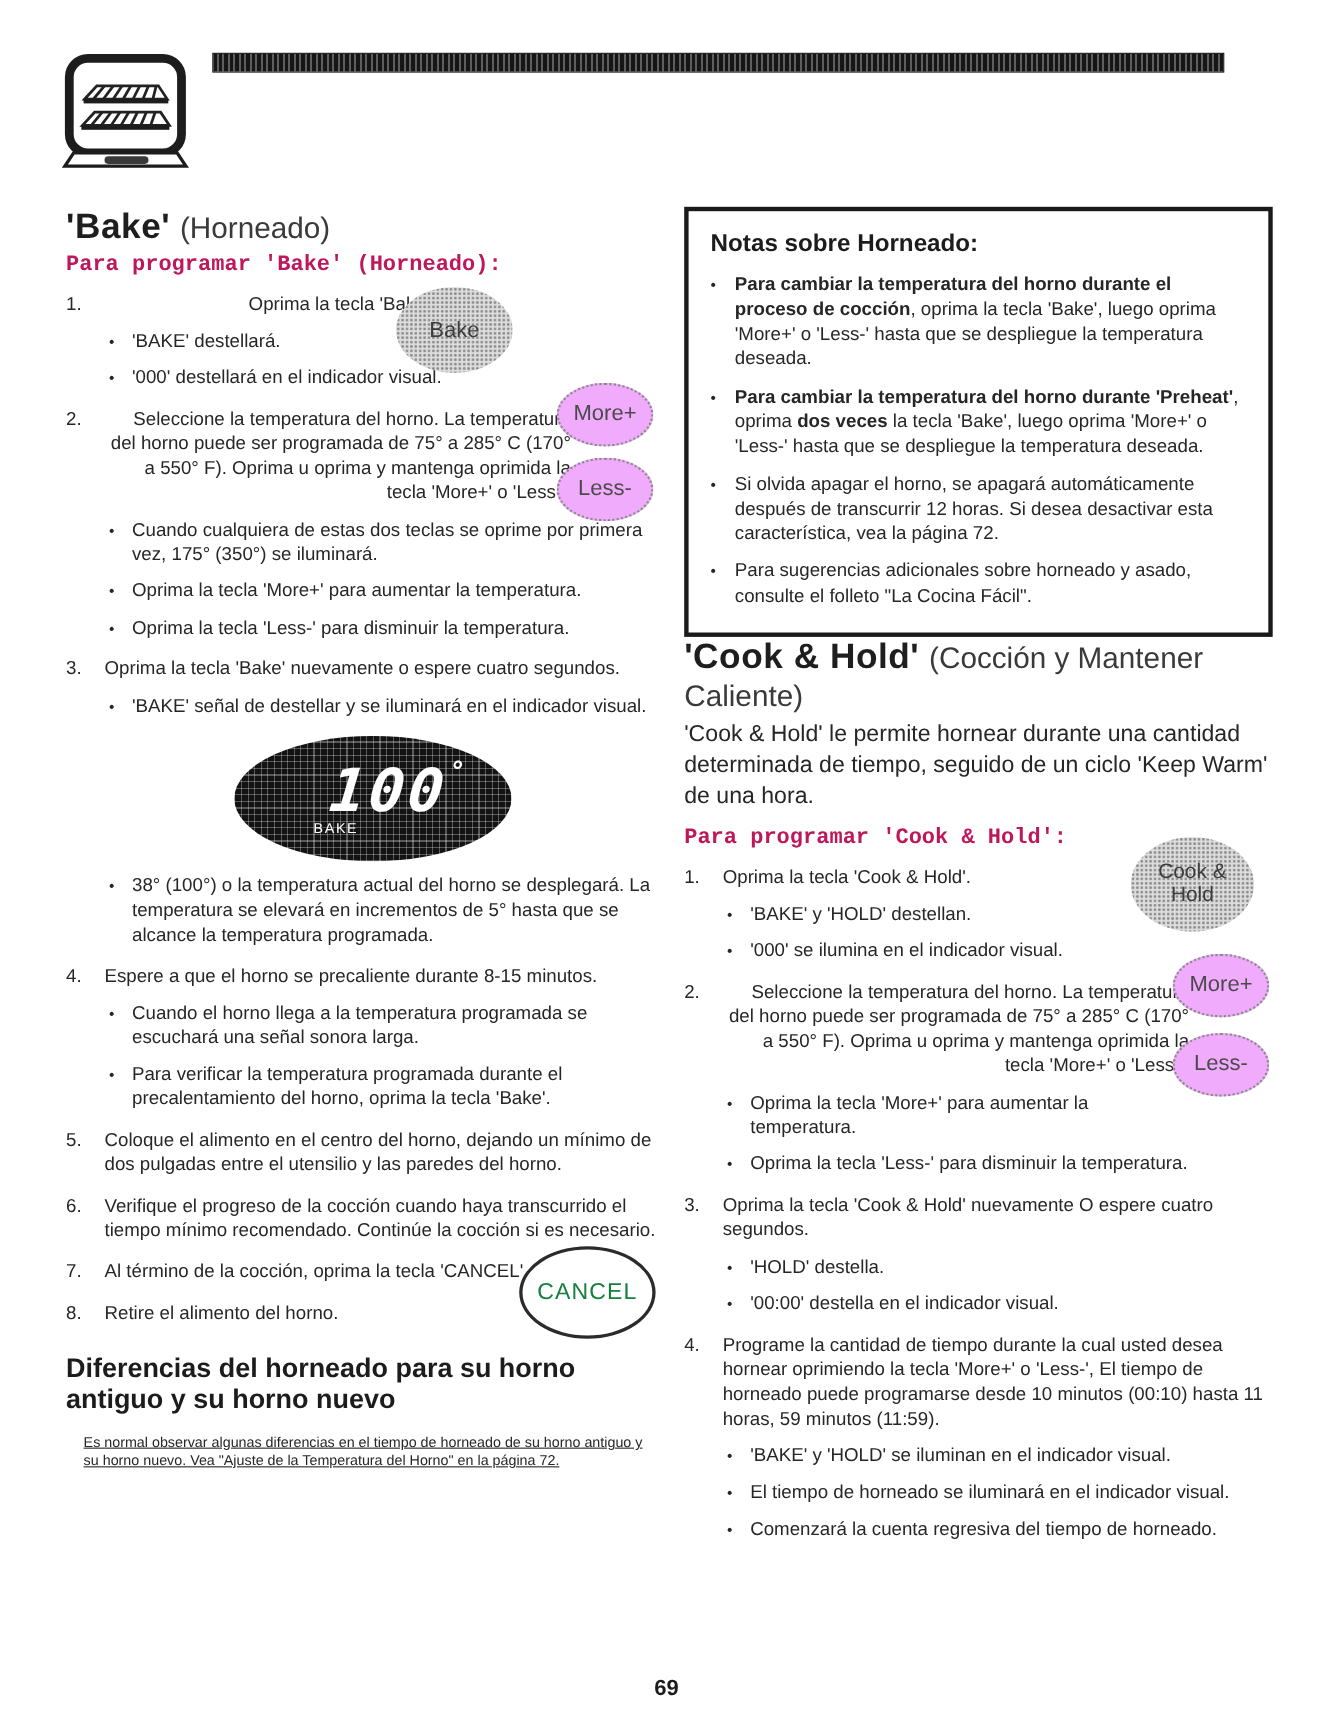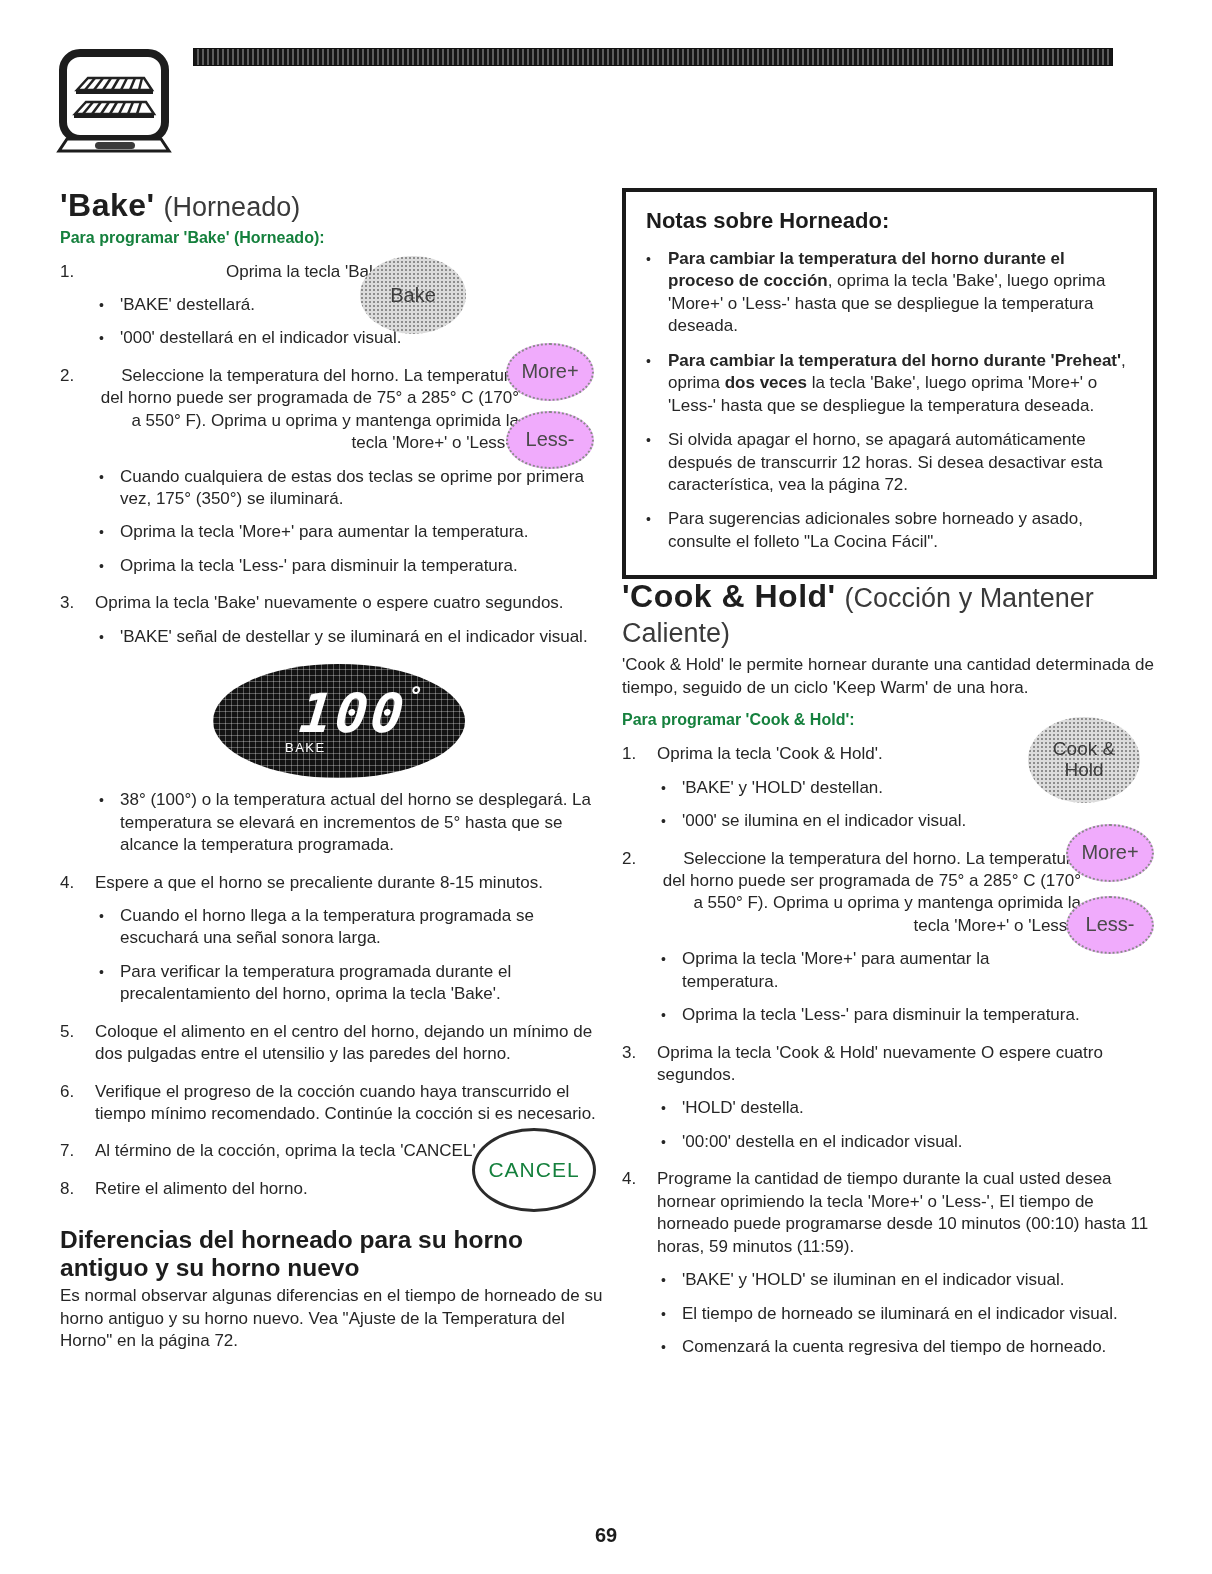--- a/index.html
+++ b/index.html
@@ -21,21 +21,21 @@
     background:repeating-linear-gradient(90deg,#161616 0 3px,#5e5e5e 3px 5px);
     border:1px solid #111;}
 
   
   .col-left{position:absolute;left:60px;top:188px;width:545px;}
   .col-right{position:absolute;left:622px;top:188px;width:535px;}
 
   h1.section{font-size:32px;margin:0 0 6px 0;color:#1e1e1e;line-height:1.08;}
   h1.section .big{font-weight:bold;letter-spacing:.5px;}
   h1.section .suffix{font-weight:normal;font-size:27px;color:#3a3a3a;}
-  h2.sub{font-size:16px;margin:2px 0 14px 0;color:#15803d;}
+  h2.sub{font-size:20px;margin:2px 0 14px 0;color:#be185d;font-family:Liberation Mono, monospace;}
 
   .steps{margin:0;padding:0;list-style:none;}
   .step{position:relative;display:grid;grid-template-columns:35px 1fr;margin-bottom:15px;}
   .step .num{font-size:17px;padding-top:1px;}
   .step .content{font-size:17px;line-height:1.32;}
   .narrow{max-width:424px;text-align:right;}
   .bullets{margin:0;padding:0;list-style:none;}
   .bullet{display:grid;grid-template-columns:25px 1fr;margin-top:11px;font-size:17px;line-height:1.32;}
   .bullet .dot{font-size:14px;padding-top:2px;padding-left:4px;}
 
@@ -75,25 +75,25 @@
   .notes-box{box-sizing:border-box;width:535px;border:4px solid #1a1a1a;
     padding:16px 20px 22px 20px;background:#fff;}
   .notes-title{font-size:22px;font-weight:bold;margin:0 0 14px 0;color:#1c1c1c;}
   .notes-list{margin:0;padding:0;list-style:none;}
   .notes-item{display:grid;grid-template-columns:22px 1fr;margin-top:12px;font-size:17px;line-height:1.32;}
   .notes-item .dot{font-size:14px;padding-top:2px;}
   .bold{font-weight:bold;}
 
   
   .diff-title{font-size:24.5px;font-weight:bold;line-height:1.12;margin:26px 0 4px 0;color:#1c1c1c;}
-  .diff-body{font-size:17px;line-height:1.32;margin:0;}
+  .diff-body{font-size:13px;line-height:1.32;margin:16px;text-decoration:underline;}
 
   
   .ch-title{margin-top:34px;}
-  .ch-intro{font-size:17px;line-height:1.32;margin:4px 0 12px 0;}
+  .ch-intro{font-size:21px;line-height:1.32;margin:4px 0 12px 0;}
 
   
   .footer{position:absolute;left:0;top:1524px;width:1212px;text-align:center;}
   .page-number{font-size:20px;font-weight:bold;color:#1c1c1c;}
 </style>
 </head>
 <body>
 
 <div class="page">
 

